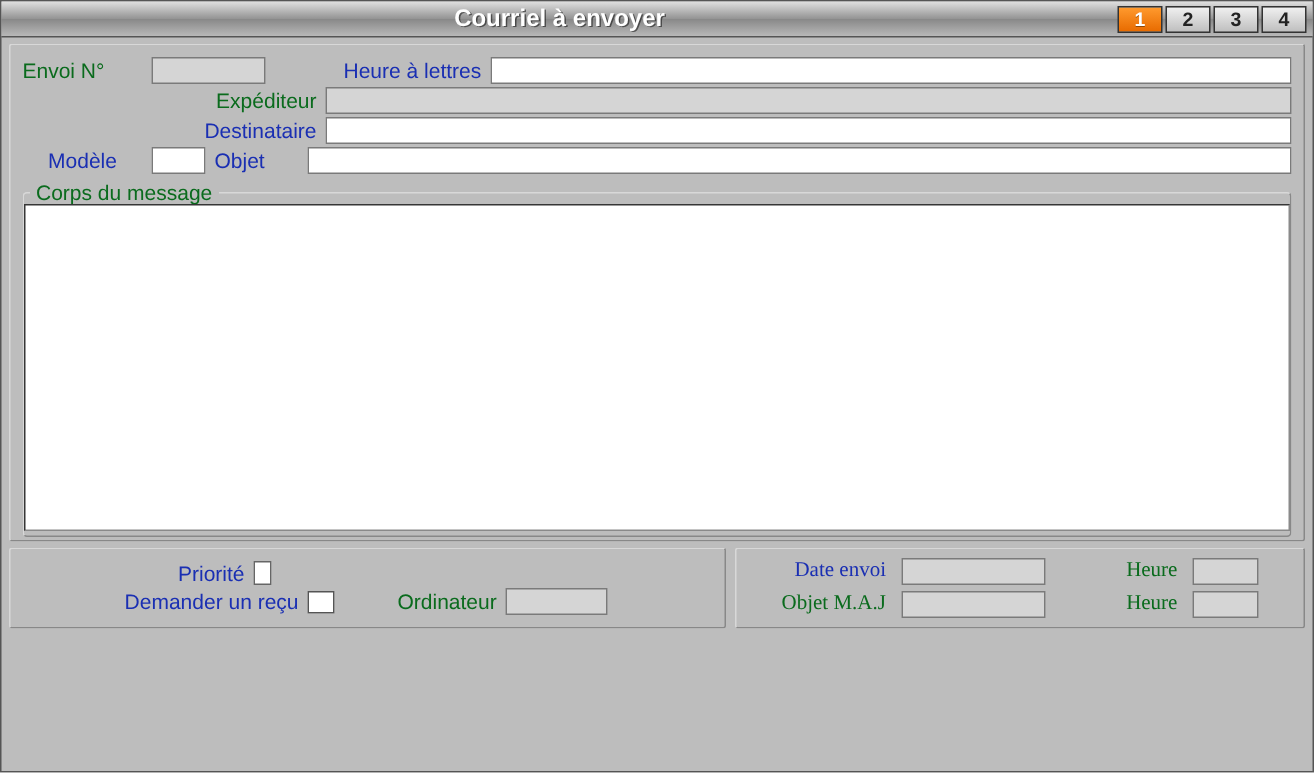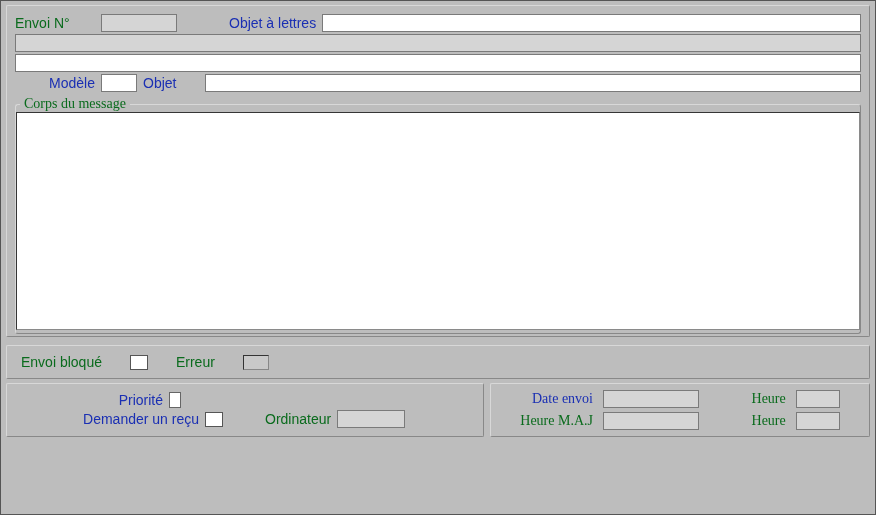--- a/index.html
+++ b/index.html
@@ -79,21 +79,21 @@
   textarea { resize:none; }
   .flex1 { flex:1; }
   fieldset {
     border:1px solid #888;
     border-top-color:#d8d8d8;
     border-left-color:#d8d8d8;
     border-radius:3px;
     margin-top:4px;
     padding:0;
   }
-  fieldset legend { color:#0a6b1d; padding:0 4px; margin-left:4px;font-family:Liberation Serif, serif; }
+  fieldset legend { color:#0a6b1d; padding:0 4px; margin-left:4px; }
   .body-area {
     width:100%;
     height:218px;
     border:1px inset #8a8a8a;
     background:#fff;
     margin:0;
   }
   .status-panel { display:flex; align-items:center; gap:28px; padding:8px 14px; }
   .chk {
     width:18px; height:15px; border:1px solid #555; background:#fff;
@@ -111,54 +111,59 @@
   .envoi-no-field { width:76px; }
   .modele-field { width:36px; }
   .grid-right { display:grid; grid-template-columns:auto auto auto auto; column-gap:10px; row-gap:4px; align-items:center; }
   .grid-right .lbl-green, .grid-right .lbl-blue { text-align:right;font-family:Liberation Serif, serif; }
 </style>
 </head>
 <body>
 
 <div class="window">
 
+  <div class="titlebar">
+    <div class="title-text">Courriel à envoyer</div>
+    <div class="tab-buttons">
+      <div class="tab-btn active">1</div>
+      <div class="tab-btn">2</div>
+      <div class="tab-btn">3</div>
+      <div class="tab-btn">4</div>
+    </div>
+  </div>
 
   <div class="panel" style="padding:6px 8px 2px 8px;">
     <div class="row">
       <span class="lbl-green" style="width:80px;text-align:left;">Envoi N°</span>
       <input type="text" class="ro envoi-no-field" readonly="" value="" style="">
       <span style="width:40px;"></span>
-      <span class="lbl-blue">Objet à lettres</span>
+      <span class="lbl-blue">Heure à lettres</span>
       <input type="text" class="flex1" value="" style="">
     </div>
     <div class="row">
+      <span class="lbl-green" style="width:196px;text-align:right;">Expéditeur</span>
       <input type="text" class="ro flex1" readonly="" value="" style="">
     </div>
     <div class="row">
+      <span class="lbl-blue" style="width:196px;text-align:right;">Destinataire</span>
       <input type="text" class="flex1" value="" style="">
     </div>
     <div class="row">
-      <span class="lbl-blue" style="width:80px;text-align:right;">Modèle</span>
+      <span class="lbl-blue" style="width:80px;text-align:center;">Modèle</span>
       <input type="text" class="modele-field" value="" style="">
       <span class="lbl-blue" style="width:56px;">Objet</span>
       <input type="text" class="flex1" value="" style="">
     </div>
 
     <fieldset>
       <legend>Corps du message</legend>
       <textarea class="body-area" style=""></textarea>
     </fieldset>
   </div>
 
-  <div class="panel status-panel">
-    <span class="lbl-green">Envoi bloqué</span>
-    <span class="chk"></span>
-    <span class="lbl-green">Erreur</span>
-    <span class="small-ro"></span>
-  </div>
 
   <div class="bottom-wrap">
     <div class="panel left-bot">
       <div class="row">
         <span class="lbl-blue" style="width:148px;text-align:right;">Priorité</span>
         <span class="prio-slot"></span>
       </div>
       <div class="row">
         <span class="lbl-blue" style="width:184px;text-align:right;">Demander un reçu</span>
         <span class="chk"></span>
@@ -167,21 +172,21 @@
         <input type="text" class="ro ord-field" readonly="" value="" style="">
       </div>
     </div>
     <div class="panel right-bot">
       <div class="grid-right">
         <span class="lbl-blue">Date envoi</span>
         <input type="text" class="ro date-field" readonly="" value="" style="">
         <span class="lbl-green">Heure</span>
         <input type="text" class="ro hour-field" readonly="" value="" style="">
 
-        <span class="lbl-green">Heure M.A.J</span>
+        <span class="lbl-green">Objet M.A.J</span>
         <input type="text" class="ro date-field" readonly="" value="" style="">
         <span class="lbl-green">Heure</span>
         <input type="text" class="ro hour-field" readonly="" value="" style="">
       </div>
     </div>
   </div>
 
 </div>
 
 </body></html>

